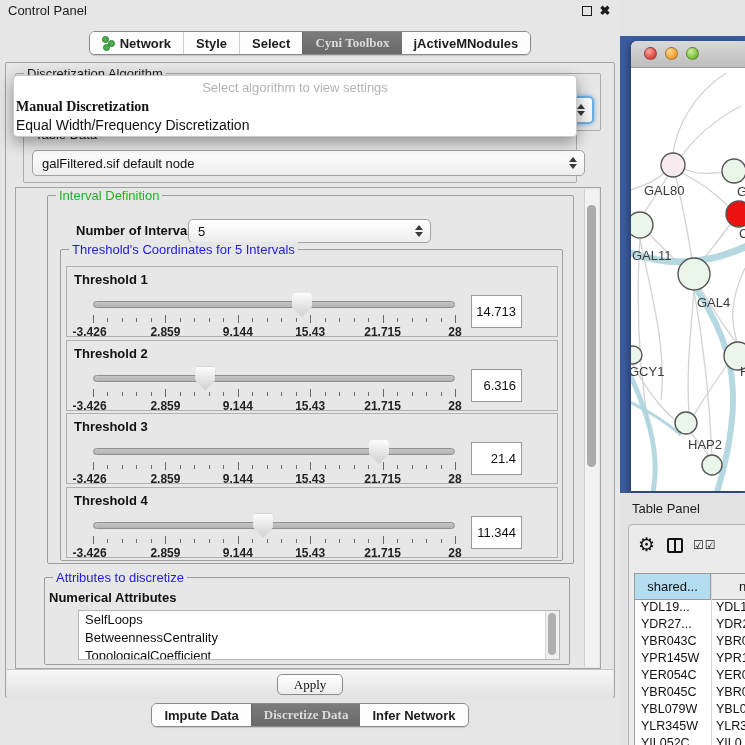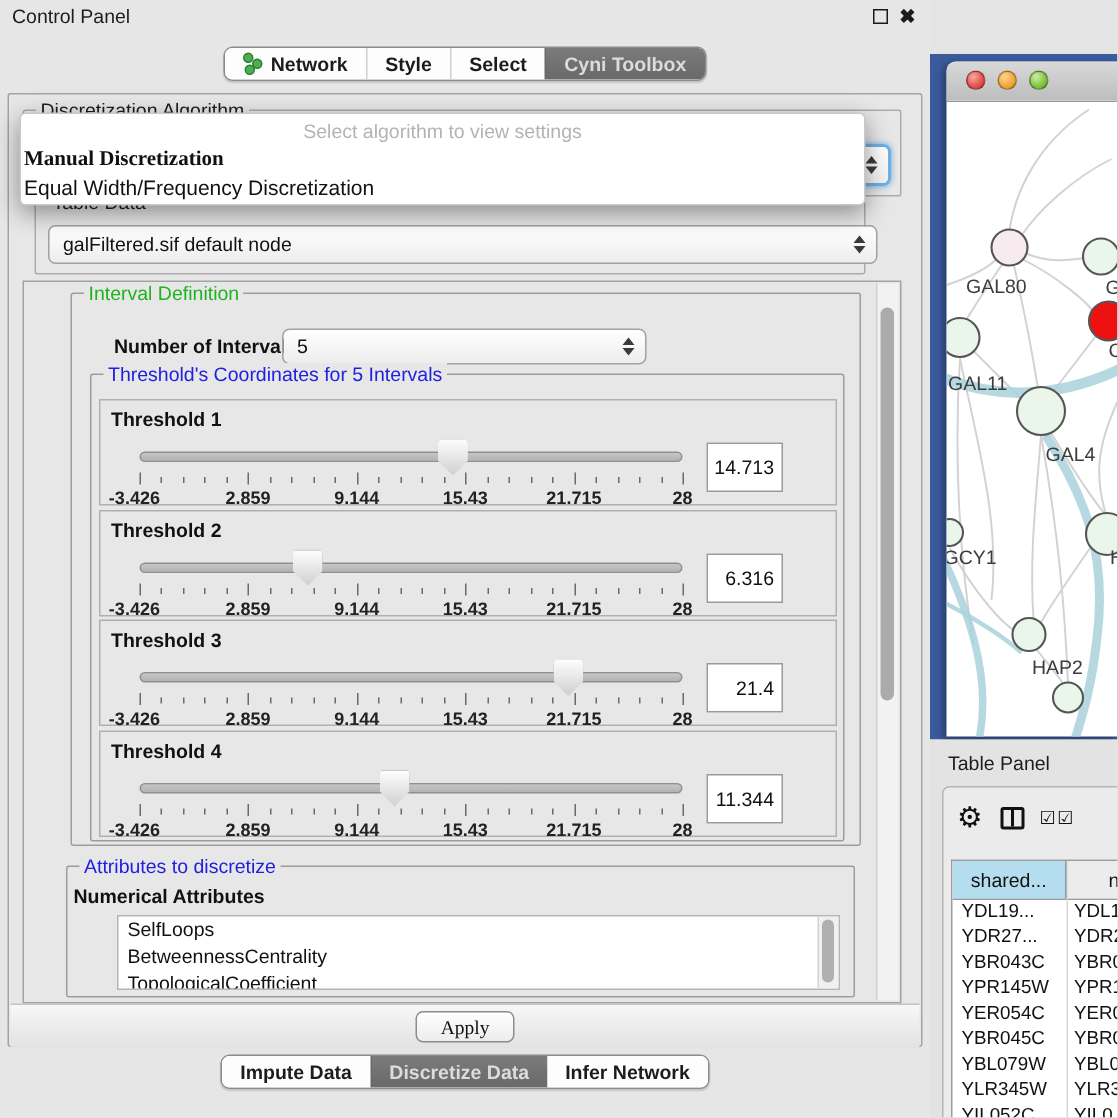--- a/index.html
+++ b/index.html
@@ -11,23 +11,23 @@
   .cp-titlebar{position:absolute;left:0;top:0;width:100%;height:20px;}
   .cp-title{position:absolute;left:8px;top:3px;font-size:13px;color:#1d1d1d;}
   .win-btn{position:absolute;top:4px;width:14px;height:14px;text-align:center;line-height:13px;color:#1a1a1a;}
   .float-btn{right:26px;}
   .float-glyph{display:inline-block;width:8px;height:8px;border:1.5px solid #1a1a1a;margin-top:2px;}
   .close-btn{right:8px;font-size:13px;font-weight:bold;}
 
   .tabs-row{position:absolute;left:0;right:0;display:flex;justify-content:center;}
   .cp-tabs{top:31px;}
   .tab-group{display:inline-flex;border:1px solid #8b8b8b;border-radius:6px;overflow:hidden;background:#fff;box-shadow:0 1px 1px rgba(0,0,0,.15);}
-  .tab{display:flex;align-items:flex-start;gap:5px;padding:3px 12px;font-size:13px;font-weight:bold;color:#1c1c1c;background:#fdfdfd;border-left:1px solid #cfcfcf;cursor:default;}
+  .tab{display:flex;align-items:center;gap:5px;padding:3px 12px;font-size:13px;font-weight:bold;color:#1c1c1c;background:#fdfdfd;border-left:1px solid #cfcfcf;cursor:default;}
   .tab:first-child{border-left:none;}
-  .tab.selected{background:linear-gradient(#7b7b7b,#696969);color:#dcdcdc;border-left-color:#696969;}
+  .tab.selected{background:linear-gradient(#7b7b7b,#696969);color:#dcdcdc;border-left-color:#696969;font-family:Liberation Serif, serif;}
   .tab.selected + .tab{border-left:none;}
   .net-glyph{width:13px;height:14px;position:relative;display:inline-block;}
   .net-glyph i{position:absolute;width:5px;height:5px;border-radius:50%;background:#4caf50;border:1px solid #2e7d32;}
   .net-glyph i:nth-child(1){left:0;top:0;}
   .net-glyph i:nth-child(2){left:6px;top:4px;}
   .net-glyph i:nth-child(3){left:1px;top:8px;}
 
   .cp-outer{position:absolute;left:5px;top:62px;width:610px;height:636px;border:1px solid #a3a3a3;border-radius:2px;background:#e7e7e7;box-sizing:border-box;}
 
   .titled-group{position:absolute;border:1px solid #ababab;border-radius:2px;box-sizing:border-box;}
@@ -142,20 +142,23 @@
             <span class="tab-label">Network</span>
           </div>
           <div class="tab">
             <span class="tab-label">Style</span>
           </div>
           <div class="tab">
             <span class="tab-label">Select</span>
           </div>
           <div class="tab selected">
             <span class="tab-label">Cyni Toolbox</span>
+          </div>
+          <div class="tab">
+            <span class="tab-label">jActiveMNodules</span>
           </div>
         </div>
     </div>
 
     <div class="cp-outer">
 
       <div class="titled-group algo-group">
         <span class="group-label">Discretization Algorithm</span>
         <div class="algo-combo">
           <span class="stepper">

